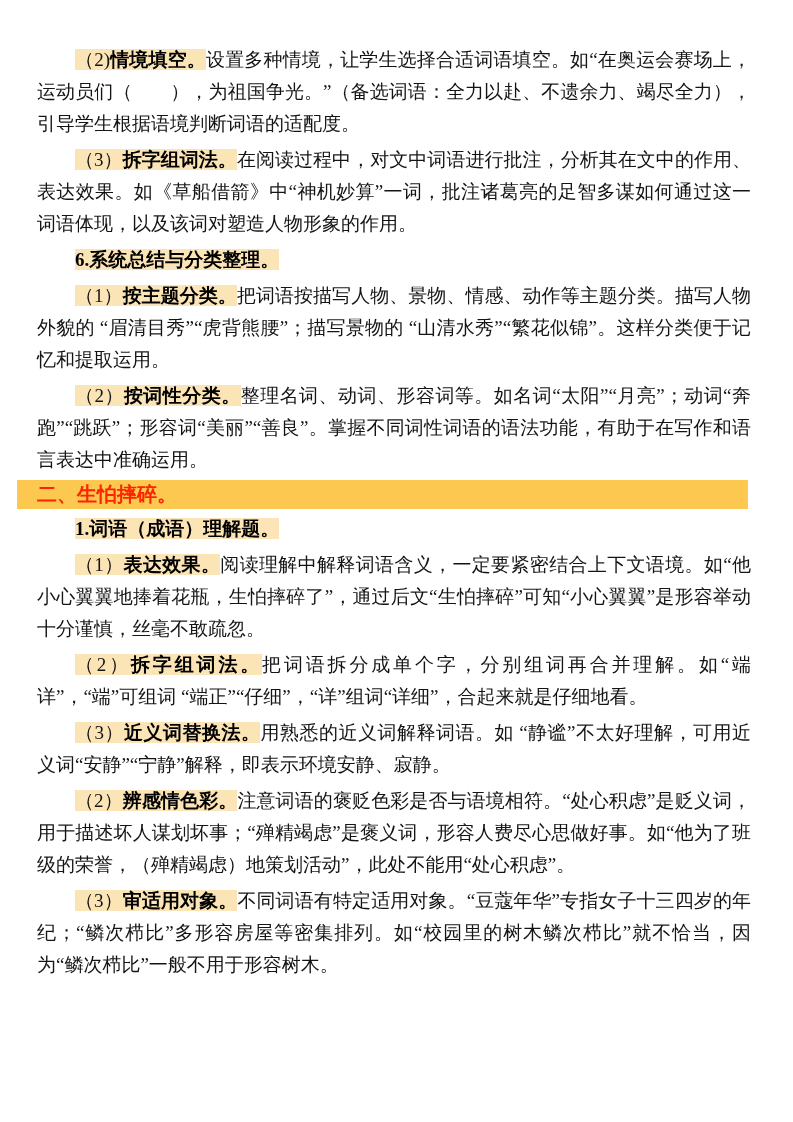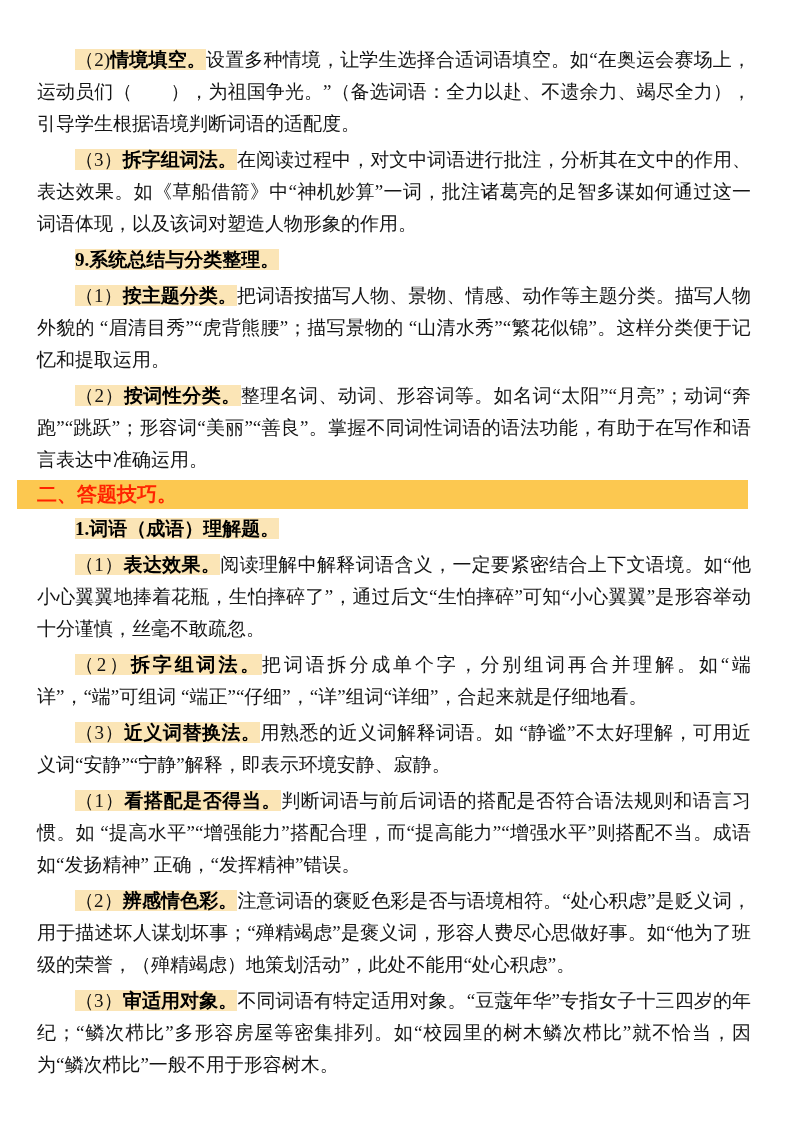--- a/index.html
+++ b/index.html
@@ -40,37 +40,36 @@
 </style>
 </head>
 <body>
 
 <div class="page">
 
   <p class="para"><span class="hl"><span>（2)</span><b>情境填空。</b></span><span>设置多种情境，让学生选择合适词语填空。如“在奥运会赛场上，运动员们（　　），为祖国争光。”（备选词语：全力以赴、不遗余力、竭尽全力），引导学生根据语境判断词语的适配度。</span></p>
 
   <p class="para"><span class="hl"><span>（3）</span><b>拆字组词法。</b></span><span>在阅读过程中，对文中词语进行批注，分析其在文中的作用、表达效果。如《草船借箭》中“神机妙算”一词，批注诸葛亮的足智多谋如何通过这一词语体现，以及该词对塑造人物形象的作用。</span></p>
 
-  <p class="para"><span class="hl"><b>9.系统总结与分类整理。</b></span></p>
+  <p class="para"><span class="hl"><b>6.系统总结与分类整理。</b></span></p>
 
   <p class="para"><span class="hl"><span>（1）</span><b>按主题分类。</b></span><span>把词语按描写人物、景物、情感、动作等主题分类。描写人物外貌的 “眉清目秀”“虎背熊腰”；描写景物的 “山清水秀”“繁花似锦”。这样分类便于记忆和提取运用。</span></p>
 
   <p class="para"><span class="hl"><span>（2）</span><b>按词性分类。</b></span><span>整理名词、动词、形容词等。如名词“太阳”“月亮”；动词“奔跑”“跳跃”；形容词“美丽”“善良”。掌握不同词性词语的语法功能，有助于在写作和语言表达中准确运用。</span></p>
 
 
-  <div class="band"><span>二、答题技巧。</span></div>
+  <div class="band"><span>二、生怕摔碎。</span></div>
 
   <p class="para"><span class="hl"><b>1.词语（成语）理解题。</b></span></p>
 
   <p class="para"><span class="hl"><span>（1）</span><b>表达效果。</b></span><span>阅读理解中解释词语含义，一定要紧密结合上下文语境。如“他小心翼翼地捧着花瓶，生怕摔碎了”，通过后文“生怕摔碎”可知“小心翼翼”是形容举动十分谨慎，丝毫不敢疏忽。</span></p>
 
   <p class="para"><span class="hl"><span>（2）</span><b>拆字组词法。</b></span><span>把词语拆分成单个字，分别组词再合并理解。如“端详”，“端”可组词 “端正”“仔细”，“详”组词“详细”，合起来就是仔细地看。</span></p>
 
   <p class="para"><span class="hl"><span>（3）</span><b>近义词替换法。</b></span><span>用熟悉的近义词解释词语。如 “静谧”不太好理解，可用近义词“安静”“宁静”解释，即表示环境安静、寂静。</span></p>
 
 
-  <p class="para"><span class="hl"><span>（1）</span><b>看搭配是否得当。</b></span><span>判断词语与前后词语的搭配是否符合语法规则和语言习惯。如 “提高水平”“增强能力”搭配合理，而“提高能力”“增强水平”则搭配不当。成语如“发扬精神” 正确，“发挥精神”错误。</span></p>
 
   <p class="para"><span class="hl"><span>（2）</span><b>辨感情色彩。</b></span><span>注意词语的褒贬色彩是否与语境相符。“处心积虑”是贬义词，用于描述坏人谋划坏事；“殚精竭虑”是褒义词，形容人费尽心思做好事。如“他为了班级的荣誉，（殚精竭虑）地策划活动”，此处不能用“处心积虑”。</span></p>
 
   <p class="para"><span class="hl"><span>（3）</span><b>审适用对象。</b></span><span>不同词语有特定适用对象。“豆蔻年华”专指女子十三四岁的年纪；“鳞次栉比”多形容房屋等密集排列。如“校园里的树木鳞次栉比”就不恰当，因为“鳞次栉比”一般不用于形容树木。</span></p>
 
 </div>
 
 </body></html>

